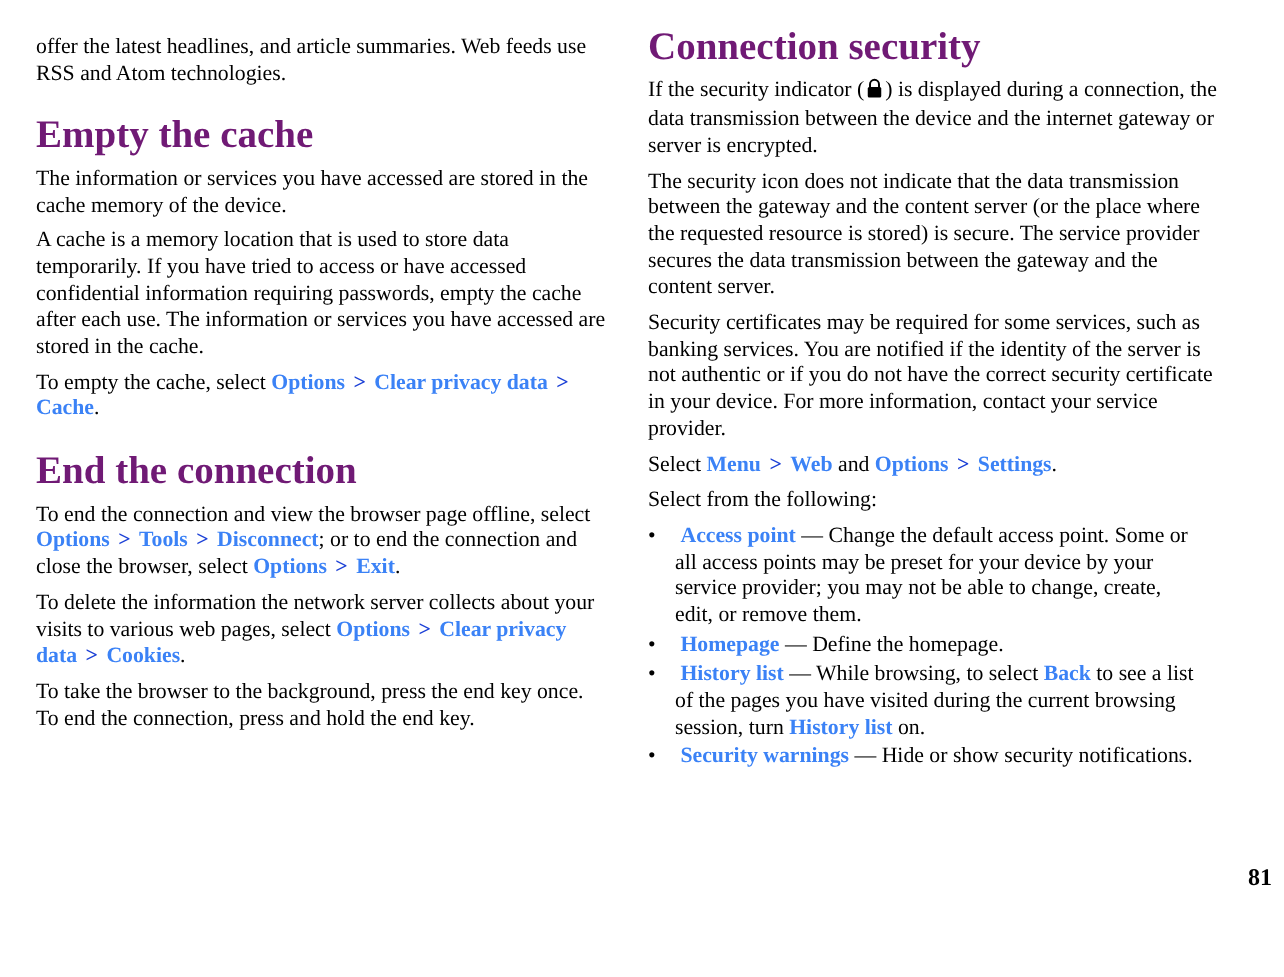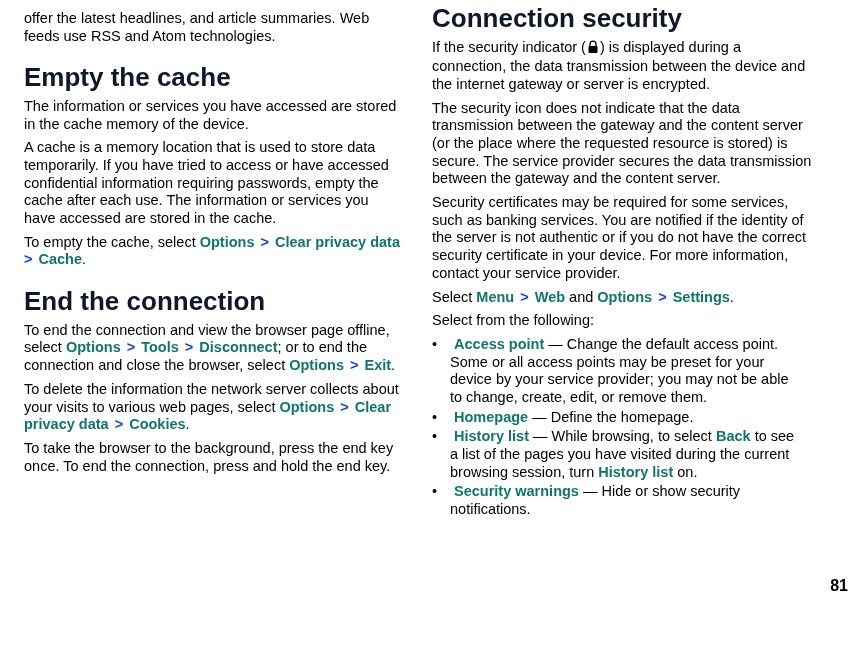--- a/index.html
+++ b/index.html
@@ -10,45 +10,46 @@
     background: #fff;
     font-family: Arial, Helvetica, sans-serif;
     color: #000;
     overflow: hidden;
   }
   .page {
     display: flex;
     width: 856px;
     height: 651px;
     box-sizing: border-box;
-    padding: 4px 24px 0 24px;
+    padding: 17px 24px 0 24px;
     position: relative;
+    font-family: Liberation Serif, serif;
   }
   .col {
     width: 394px;
     box-sizing: border-box;
     padding-top: 0;
   }
   .col.left { padding-right: 14px; }
   .col.right { padding-left: 14px; }
   h2 {
     font-size: 26px;
     font-weight: bold;
-    color: #0f172a;
+    color: #701a75;
     margin: 18px 0 6px 0;
     line-height: 1.1;
   }
   h2.tight { margin-top: 0; }
   p {
     font-size: 14.5px;
     line-height: 1.22;
     margin: 6px 0;
   }
   .link {
-    color: #0f766e;
+    color: #3b82f6;
     font-weight: bold;
   }
   .sep {
     color: #1a3fd6;
     font-weight: bold;
     padding: 0 2px;
   }
   .sub {
     font-weight: bold;
     font-size: 15.5px;

